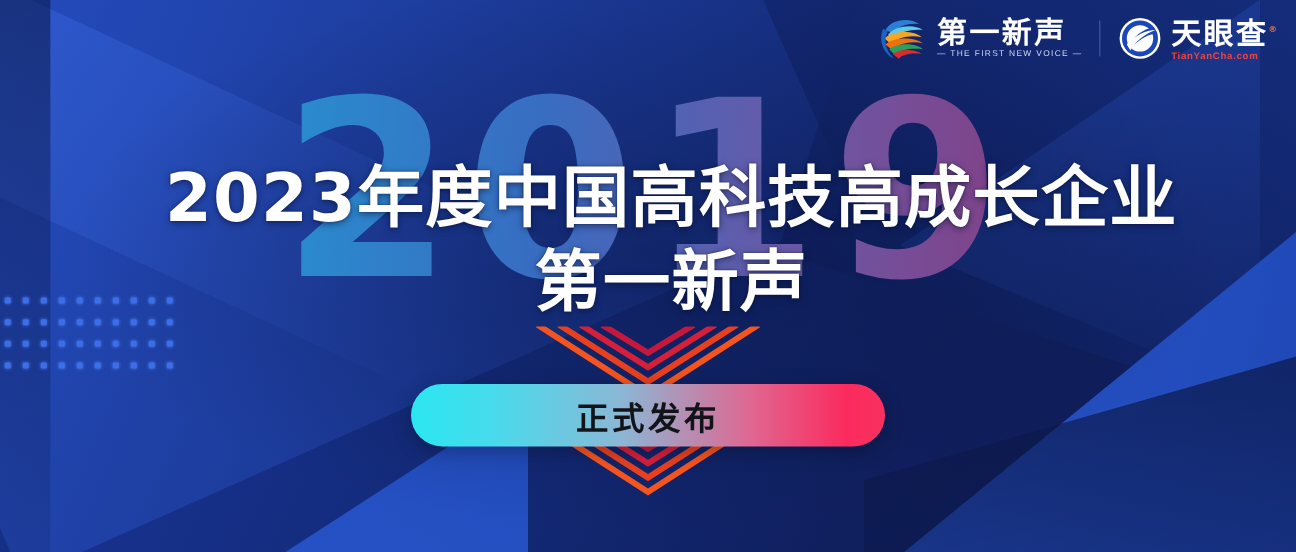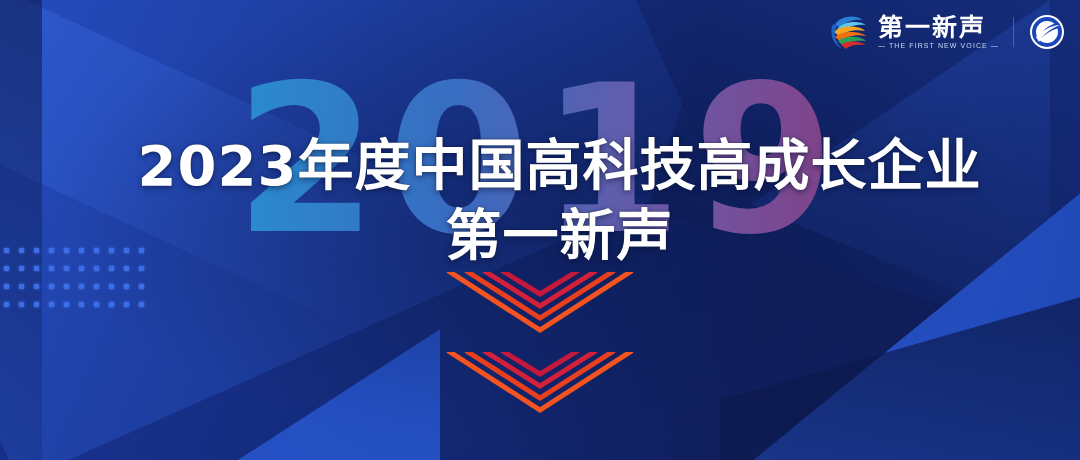--- a/index.html
+++ b/index.html
@@ -304,20 +304,21 @@
         <path d="M64 0 L100 22 L136 0" stroke="#c4183c"></path>
       </g>
     </svg>
   </div>
 
   <div class="title-block">
     <div class="title-line">2023年度中国高科技高成长企业</div>
     <div class="title-line">第一新声</div>
   </div>
 
+  <button class="cta">正式发布</button>
 
   <div class="logo-bar">
 
     <div class="logo-unit">
       <svg class="logo-mark" width="42" height="40" viewBox="0 0 42 40" aria-hidden="true">
         <path d="M6 13 C10 4, 26 2, 34 8 C27 7, 16 9, 12 16 Z" fill="#2b7fd4"></path>
         <path d="M8 17 C14 9, 30 8, 37 13 C29 12, 17 14, 13 21 Z" fill="#5fc8e8"></path>
         <path d="M5 20 C12 13, 30 13, 36 19 C27 17, 15 19, 11 25 Z" fill="#f5a623"></path>
         <path d="M6 25 C13 18, 31 19, 37 24 C28 22, 16 24, 12 30 Z" fill="#f07010"></path>
         <path d="M9 29 C16 23, 32 24, 37 29 C29 28, 18 29, 14 34 Z" fill="#2aa05a"></path>
@@ -332,17 +333,21 @@
 
     <div class="logo-divider"></div>
 
     <div class="logo-unit">
       <svg class="logo-mark" width="38" height="38" viewBox="0 0 38 38" aria-hidden="true">
         <circle cx="19" cy="19" r="17" fill="#ffffff"></circle>
         <path d="M19 4 A15 15 0 1 0 19 34 A15 15 0 1 0 19 4 Z M19 8 A11 11 0 1 1 19 30 A11 11 0 1 1 19 8 Z" fill="#1b47b8"></path>
         <path d="M30 10 C22 11, 13 17, 9 28 C17 22, 25 15, 33 15 Z" fill="#1b47b8"></path>
         <path d="M8 24 C14 17, 24 12, 32 12 C24 15, 15 21, 11 29 Z" fill="#ffffff"></path>
       </svg>
+      <div class="logo-text">
+        <div class="logo-cn"><span>天眼查</span><span class="logo-reg">®</span></div>
+        <div class="logo-en-red">TianYanCha.com</div>
+      </div>
     </div>
 
   </div>
 
 </div>
 
 </body></html>

